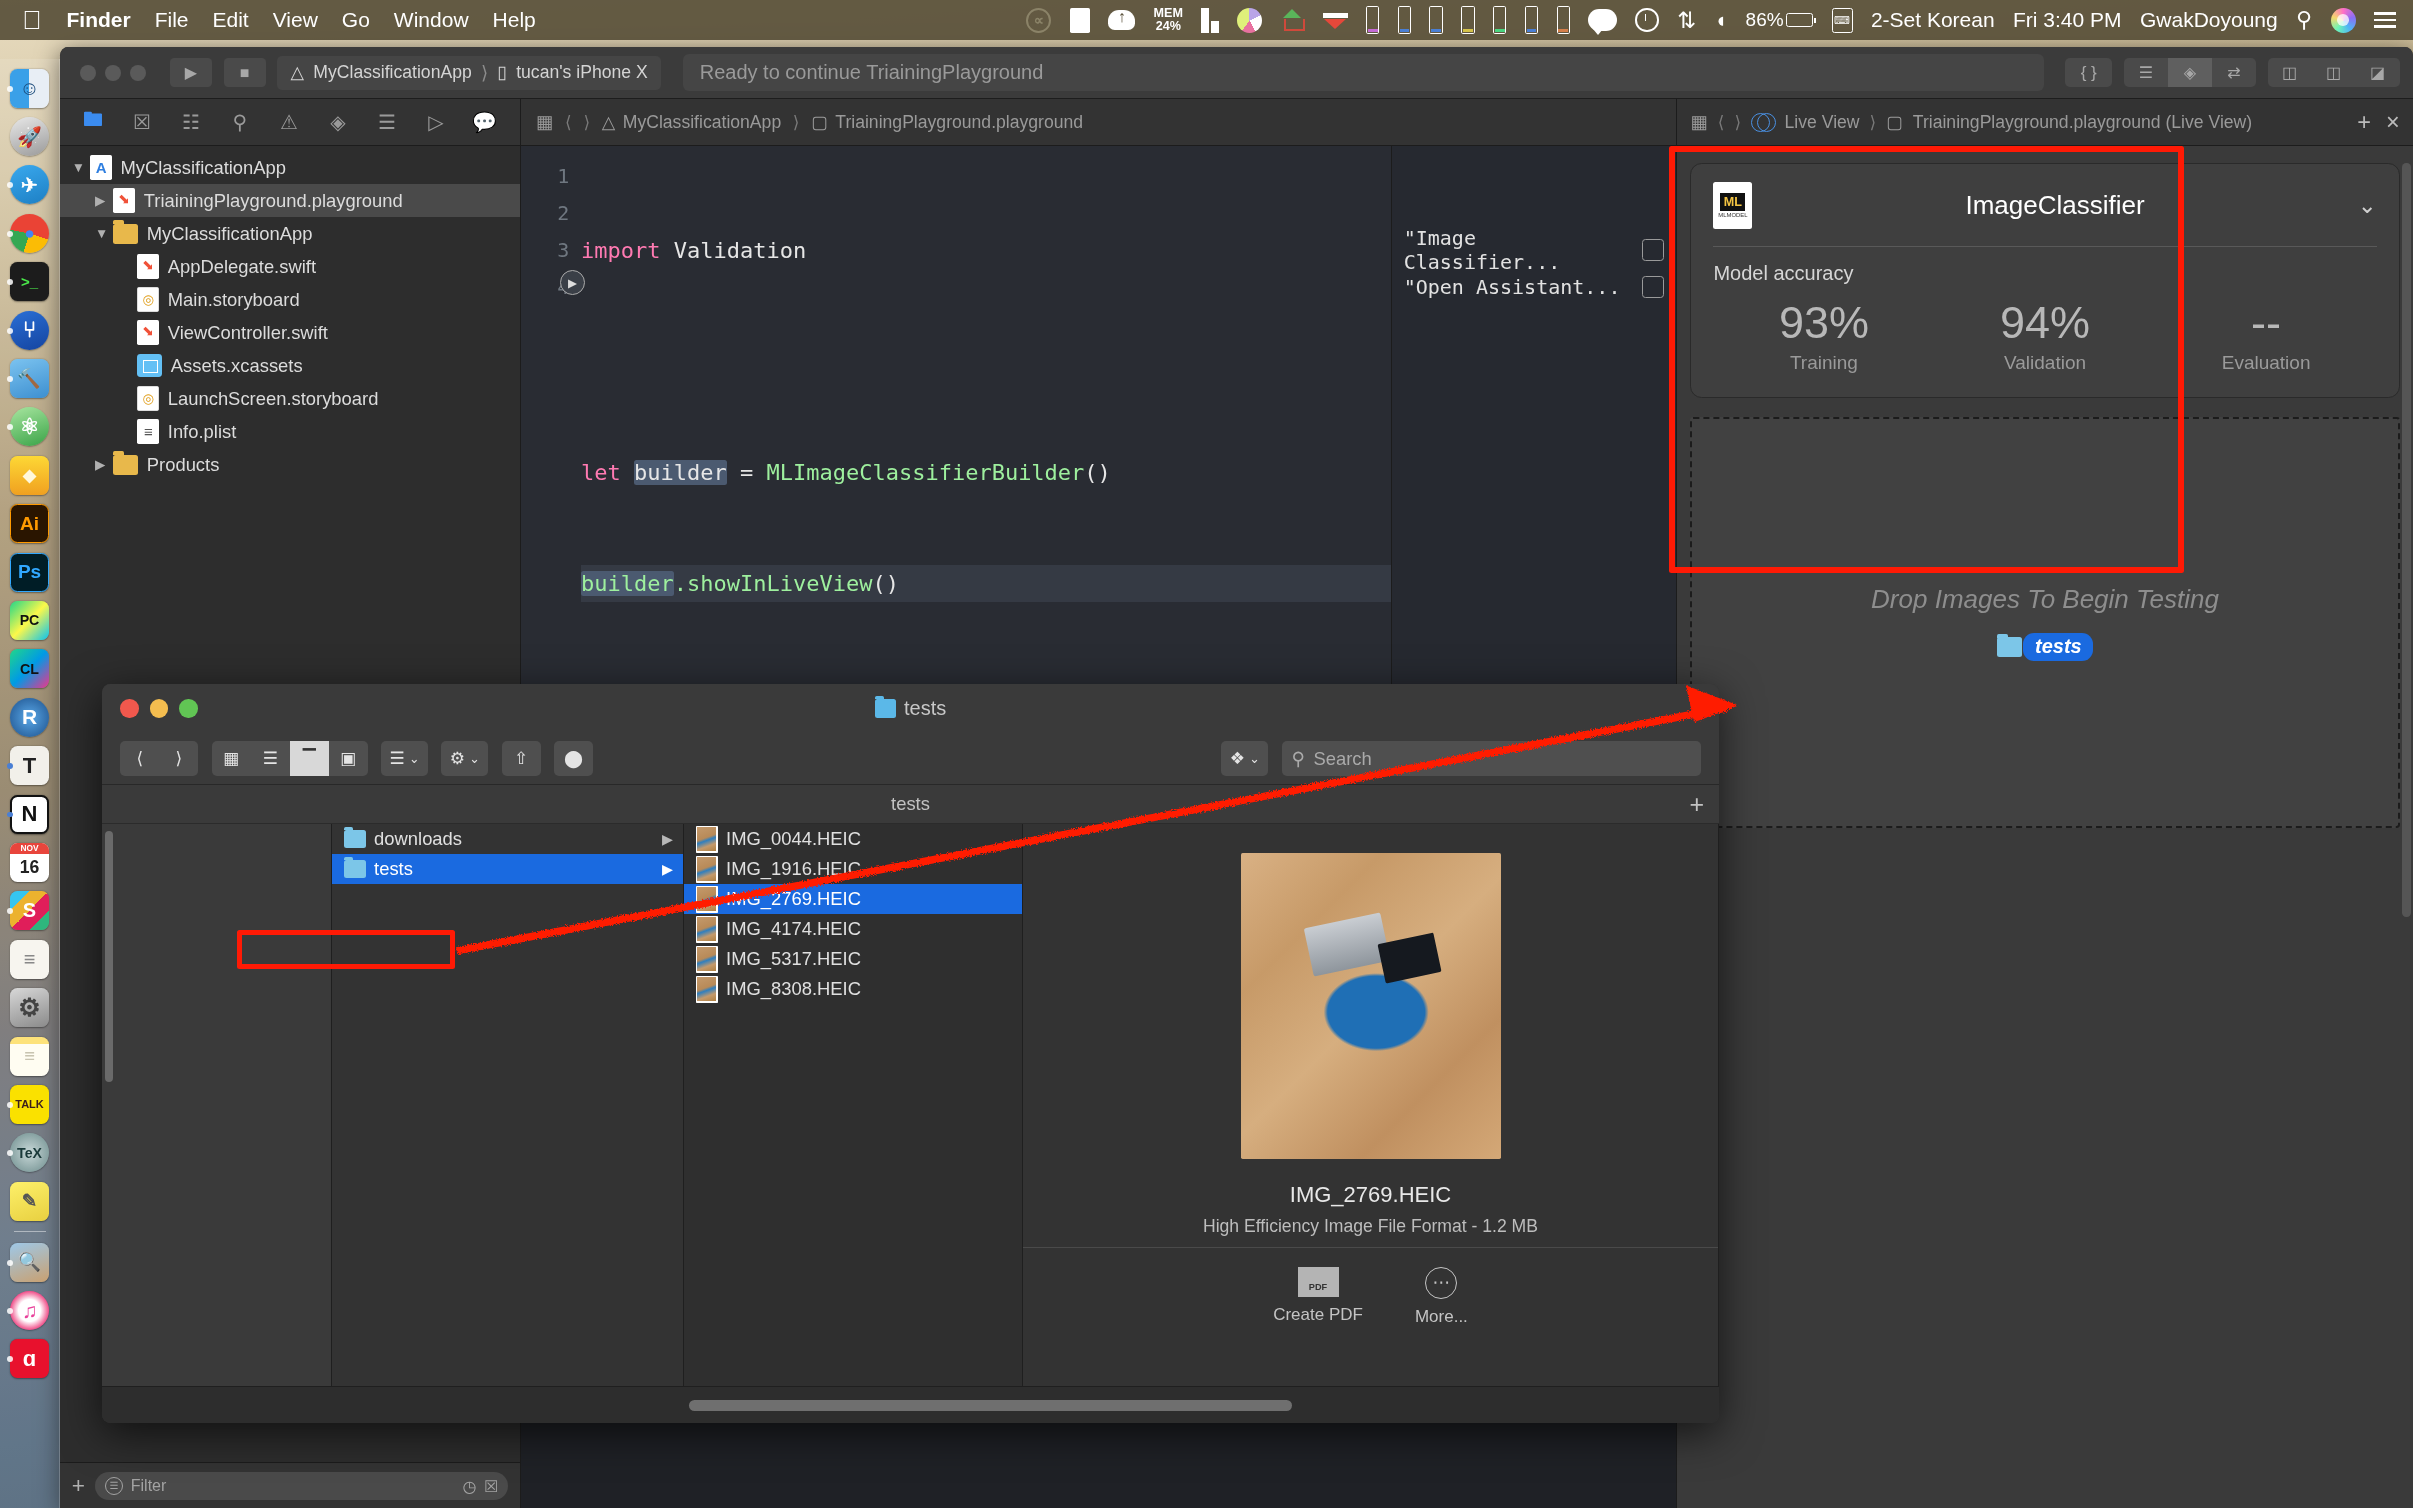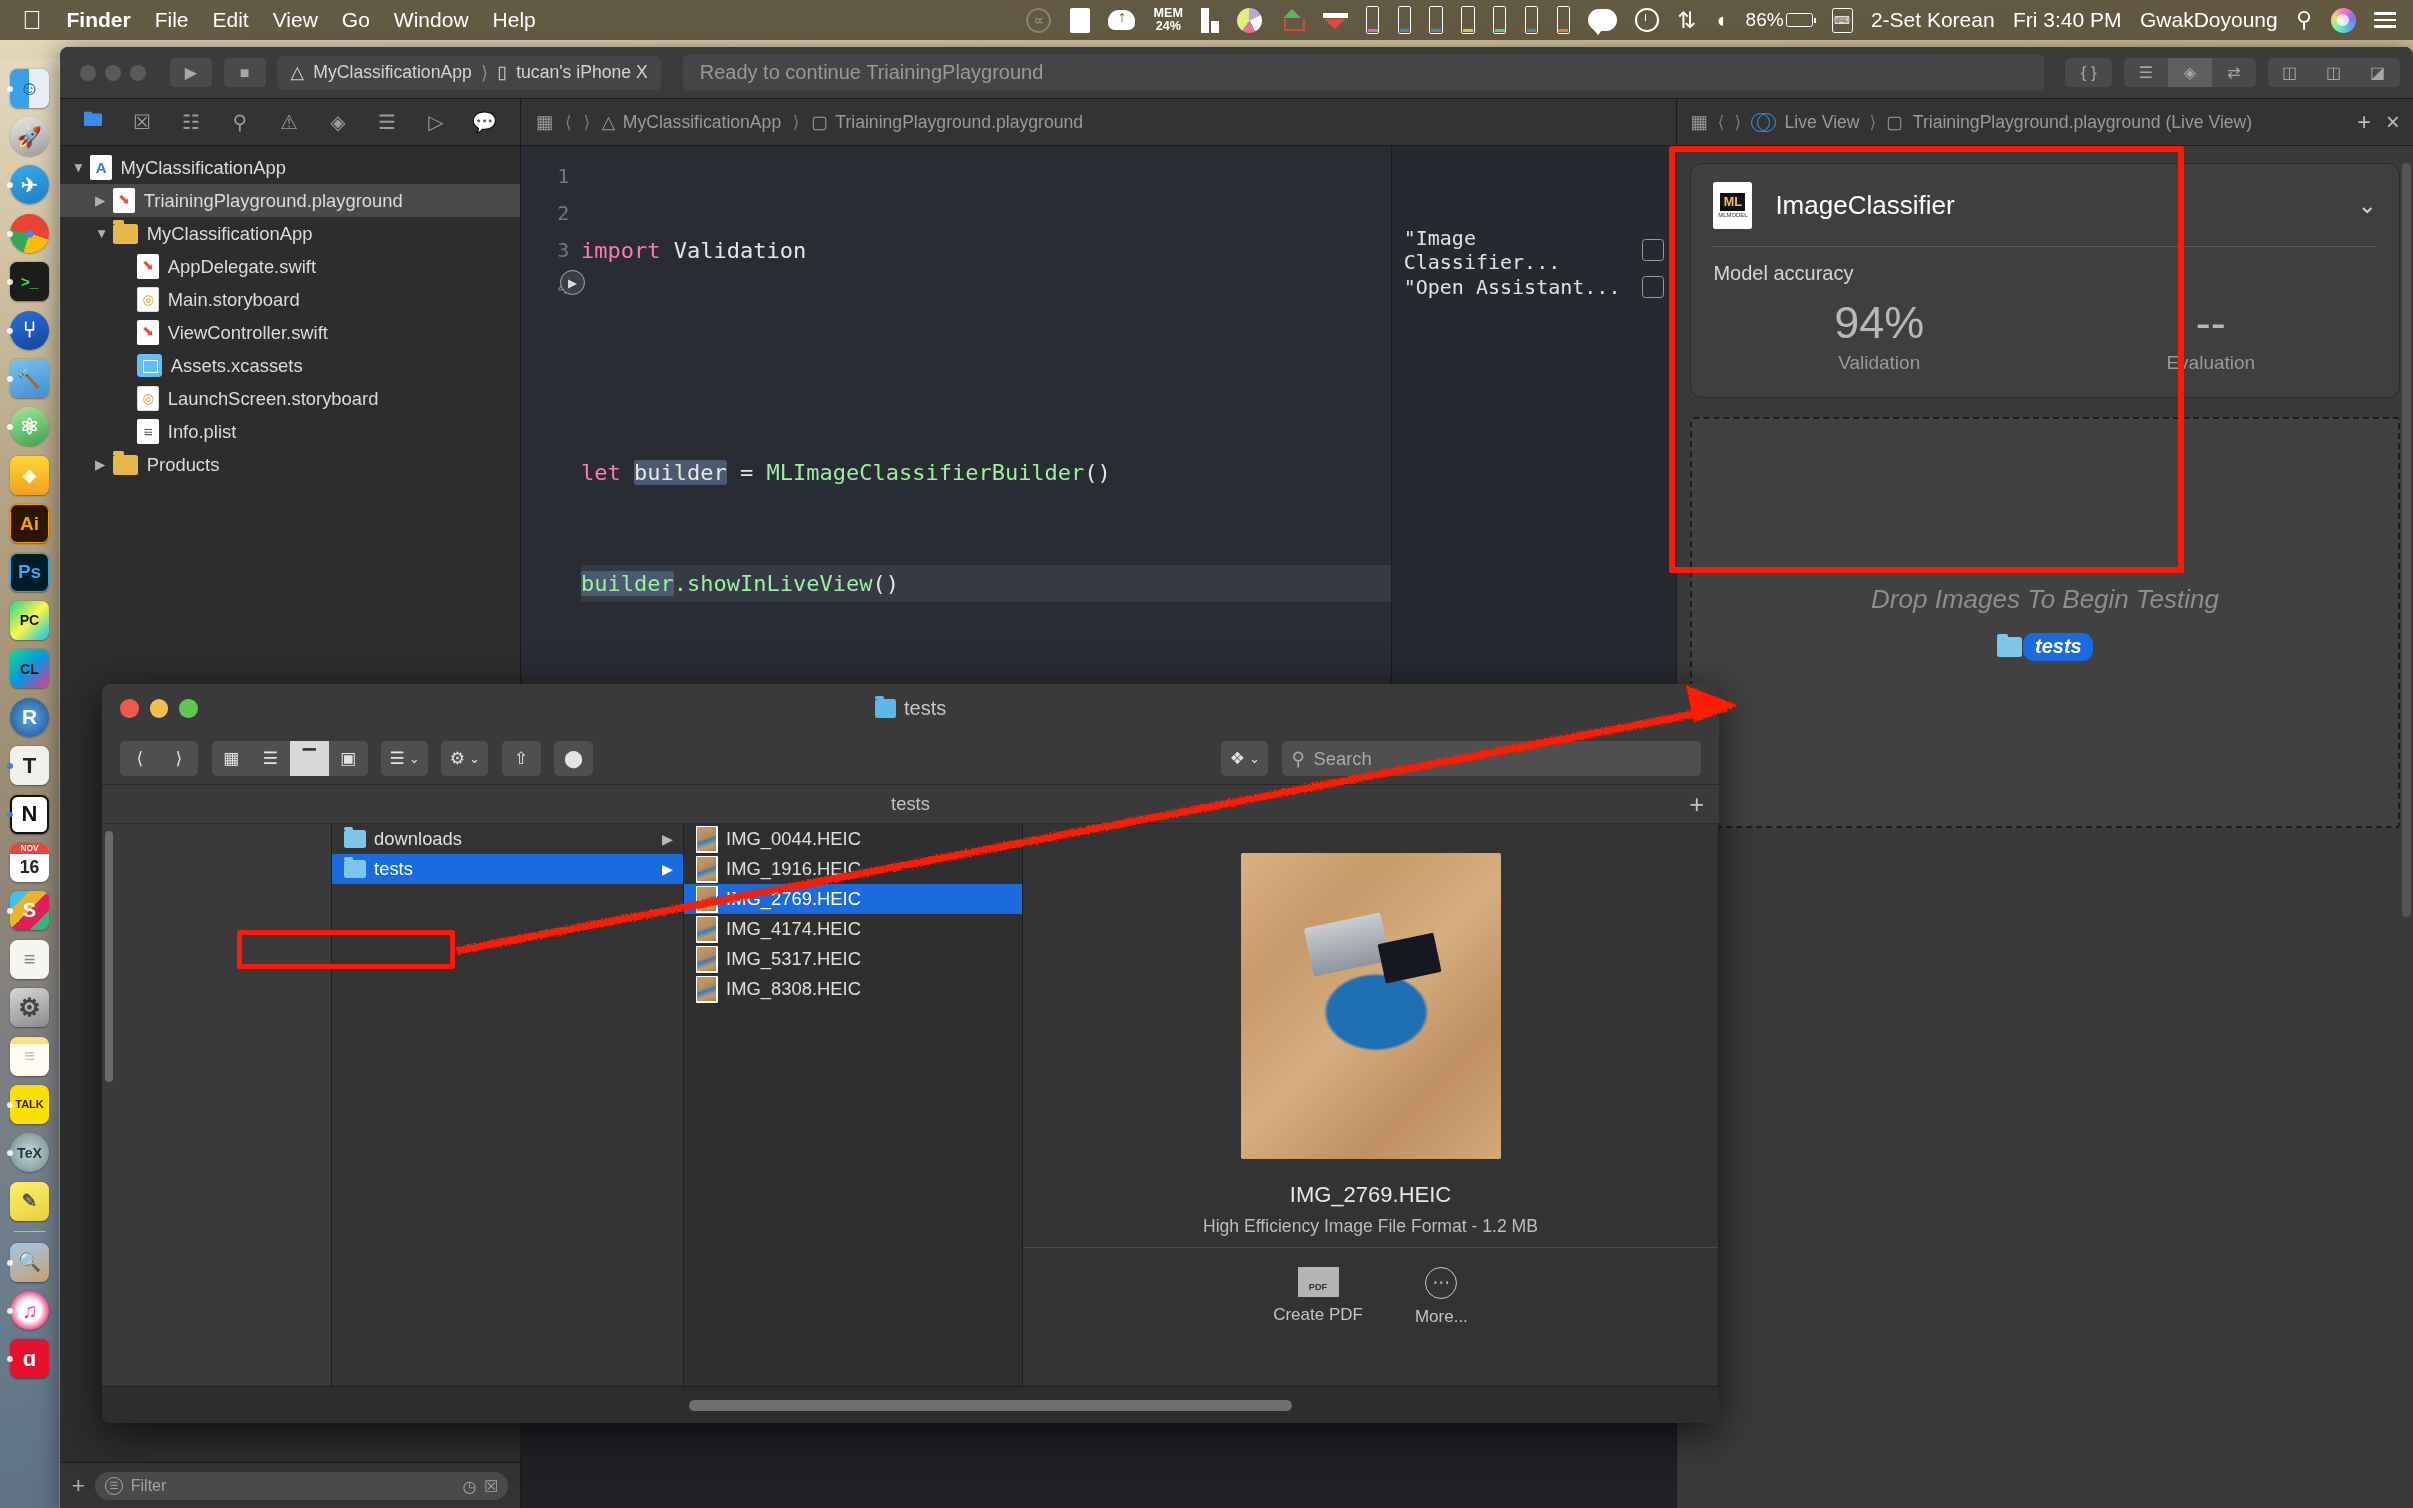--- a/index.html
+++ b/index.html
@@ -208,21 +208,21 @@
             display:flex; align-items:center; gap: 10px; padding: 0 13.4px;
             color: #9a9a9a; font-size: 17.6px; }
   .lv-venn { width: 23.5px; height: 18.4px; position: relative; }
   .lv-venn::before,.lv-venn::after{content:"";position:absolute;top:0;width:17px;height:17px;
      border:1.7px solid #4a90e2;border-radius:50%;}
   .lv-venn::before{left:0}.lv-venn::after{left:5.9px}
   .lv-close { margin-left: auto; display:flex; gap:15px; color:#bbb; font-size: 23.5px; }
   .lv-body { flex: 1; padding: 17px 13.4px 0 13.4px; position: relative; }
   .ml-card { background: #3f3f3f; border: 1.7px solid #2a2a2a; border-radius: 11.7px;
              padding: 18.4px 22px 23.5px 22px; }
-  .ml-head { display: flex; align-items: center; gap: 23px; }
+  .ml-head { display: flex; align-items: center; gap: 2px; text-align: center; }
   .ml-badge { width: 39px; height: 47px; background: #fff; border-radius: 2.5px; position: relative;
               display:flex; flex-direction:column; align-items:center; justify-content:center; }
   .ml-badge b { background:#111; color:#f5c542; font-size:12.6px; padding: 1.7px 3.4px; }
   .ml-badge span { font-size: 5.9px; color:#333; margin-top:1.7px; }
   .ml-title { color: #fff; font-size: 26px; flex: 1; }
   .ml-chev { color: #d0d0d0; font-size: 22.6px; }
   .ml-div { height: 0.8px; background: #595959; margin: 17px 0 15px 0; }
   .ml-sub { color: #d6d6d6; font-size: 20px; }
   .ml-stats { display: flex; margin-top: 10px; }
   .ml-stat { flex: 1; text-align: center; }
@@ -521,20 +521,24 @@
                 <b>ML</b>
                 <span>MLMODEL</span>
               </div>
               <div class="ml-title">ImageClassifier</div>
               <div class="ml-chev">⌄</div>
             </div>
             <div class="ml-div"></div>
             <div class="ml-sub">Model accuracy</div>
             <div class="ml-stats">
               <div class="ml-stat">
+                <div class="ml-val">93%</div>
+                <div class="ml-lab">Training</div>
+              </div>
+              <div class="ml-stat">
                 <div class="ml-val">94%</div>
                 <div class="ml-lab">Validation</div>
               </div>
               <div class="ml-stat">
                 <div class="ml-val">--</div>
                 <div class="ml-lab">Evaluation</div>
               </div>
             </div>
           </div>
 

